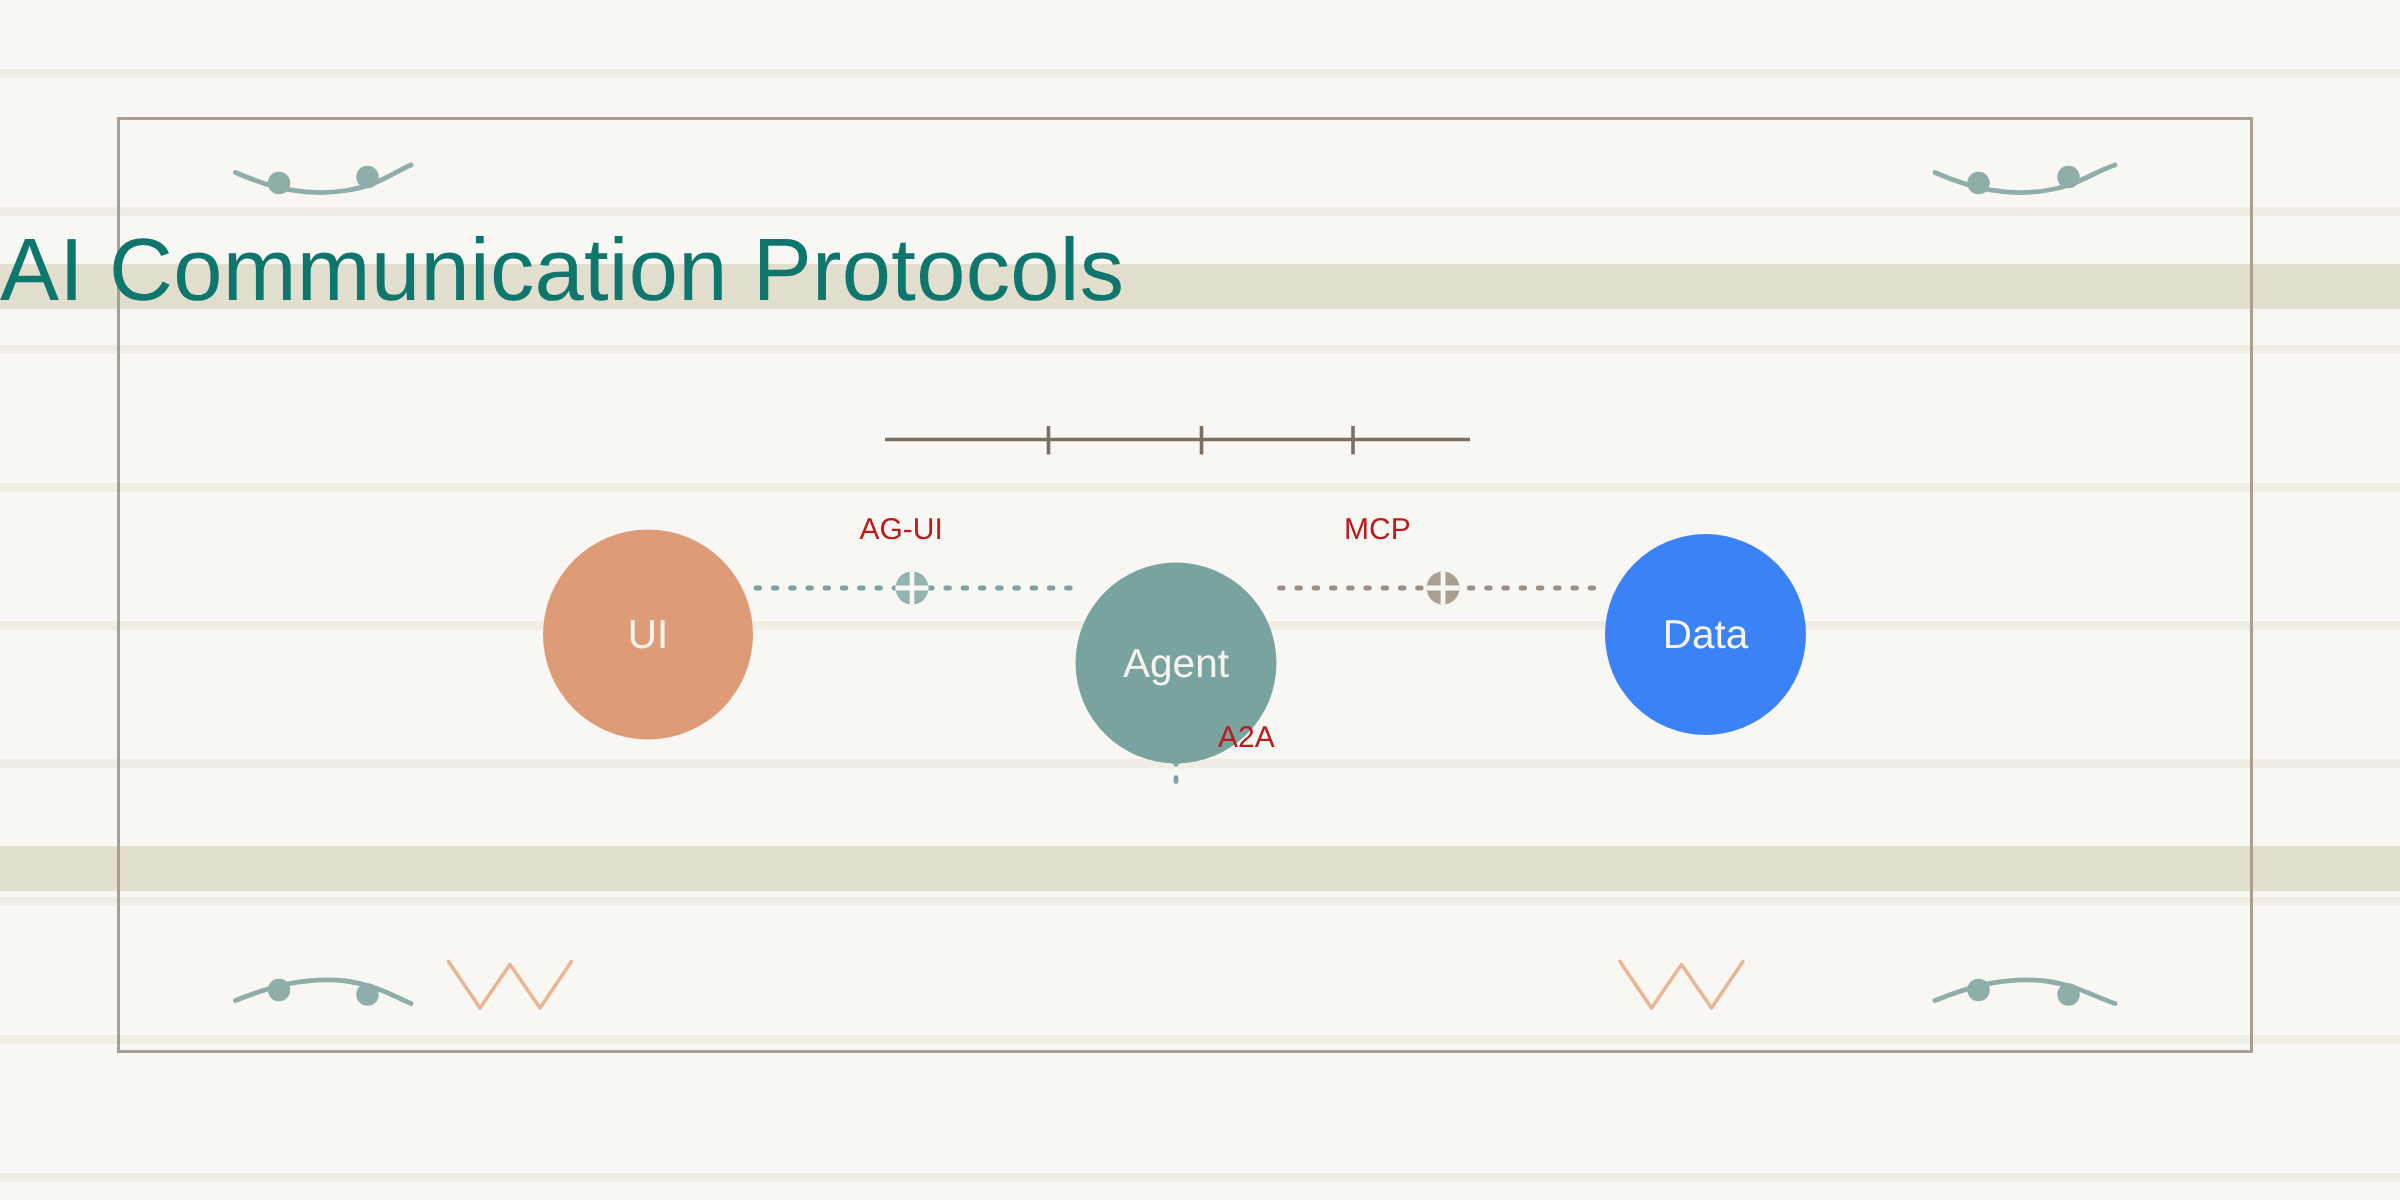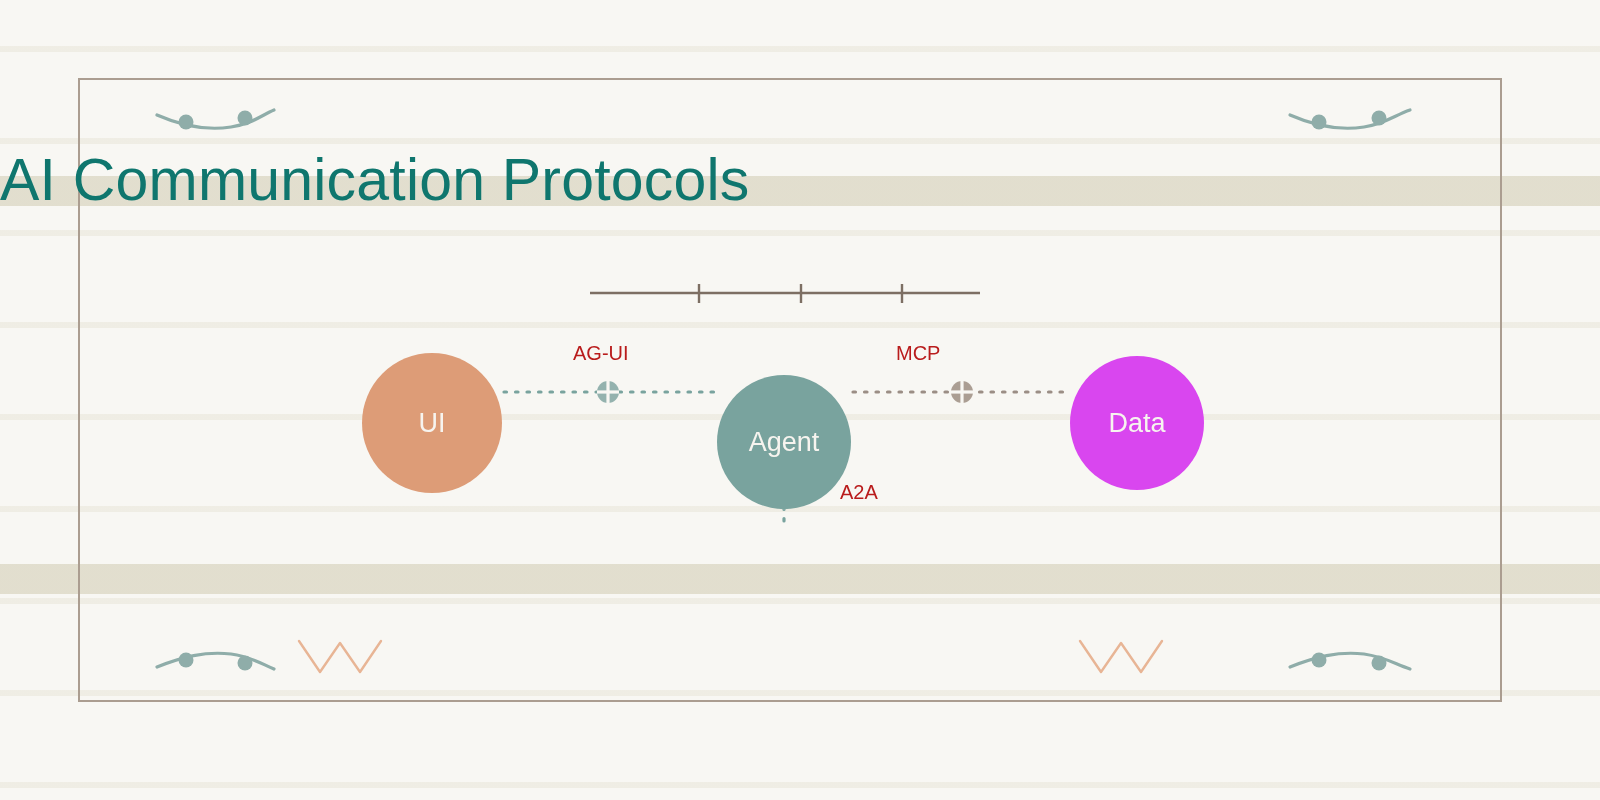--- a/index.html
+++ b/index.html
@@ -95,33 +95,33 @@
     background: #dd9c77;
   }
   #node-agent {
     left: 717px; top: 344px;
     width: 134px; height: 134px;
     background: #79a39e;
   }
   #node-data {
     left: 1070px; top: 325px;
     width: 134px; height: 134px;
-    background: #d946ef;
+    background: #3b82f6;
   }
 
   
   .edge-label {
     position: absolute;
     font-size: 20px;
     color: #b91c1c;
     white-space: nowrap;
   }
   #label-agui { left: 573px; top: 342px; }
   #label-mcp  { left: 896px; top: 342px; }
-  #label-a2a  { left: 840px; top: 481px; }
+  #label-a2a  { left: 812px; top: 481px; }
 
   svg.overlay {
     position: absolute;
     left: 0; top: 0;
     width: 1600px; height: 800px;
     pointer-events: none;
   }
 </style>
 </head>
 <body>

